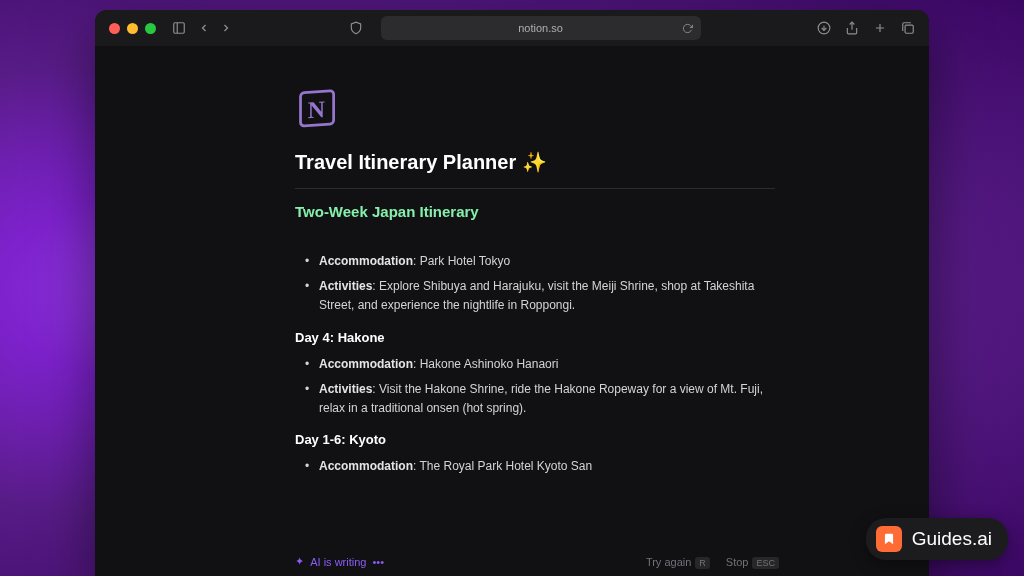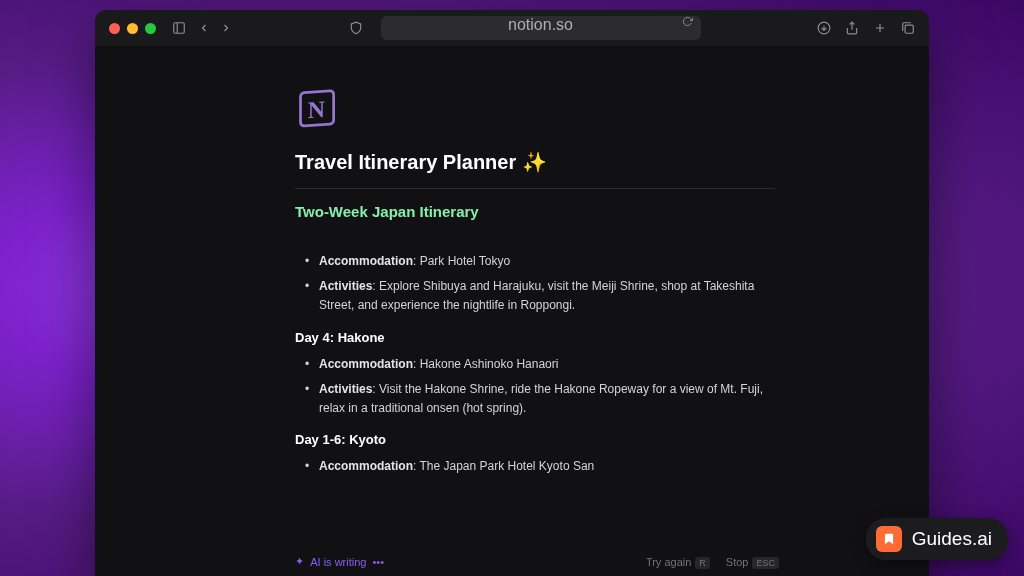--- a/index.html
+++ b/index.html
@@ -71,23 +71,24 @@
       margin-left: auto;
       margin-right: 10px;
     }
     
     .address-bar {
       background: #2c2c2e;
       height: 24px;
       border-radius: 6px;
       width: 320px;
       display: flex;
+      align-items: center;
       justify-content: center;
       color: #aeaeb2;
-      font-size: 16px;
+      font-size: 11px;
       position: relative;
     }
     
     .address-reload {
       position: absolute;
       right: 8px;
       color: #8e8e93;
     }
     
     .browser-right {
@@ -356,21 +357,21 @@
           <li class="bullet-item">
             <span class="bullet-label">Activities</span><span>: Visit the Hakone Shrine, ride the Hakone Ropeway for a view of Mt. Fuji, relax in a traditional onsen (hot spring).</span>
           </li>
         </ul>
       </div>
 
       <div class="day-section">
         <h3 class="day-heading">Day 1-6: Kyoto</h3>
         <ul class="bullet-list">
           <li class="bullet-item">
-            <span class="bullet-label">Accommodation</span><span>: The Japan Park Hotel Kyoto San</span>
+            <span class="bullet-label">Accommodation</span><span>: The Royal Park Hotel Kyoto San</span>
           </li>
         </ul>
       </div>
     </div>
 
     <div class="ai-status-bar">
       <div class="ai-writing">
         <span class="ai-sparkle">✦</span>
         <span>AI is writing</span>
         <span>•••</span>

